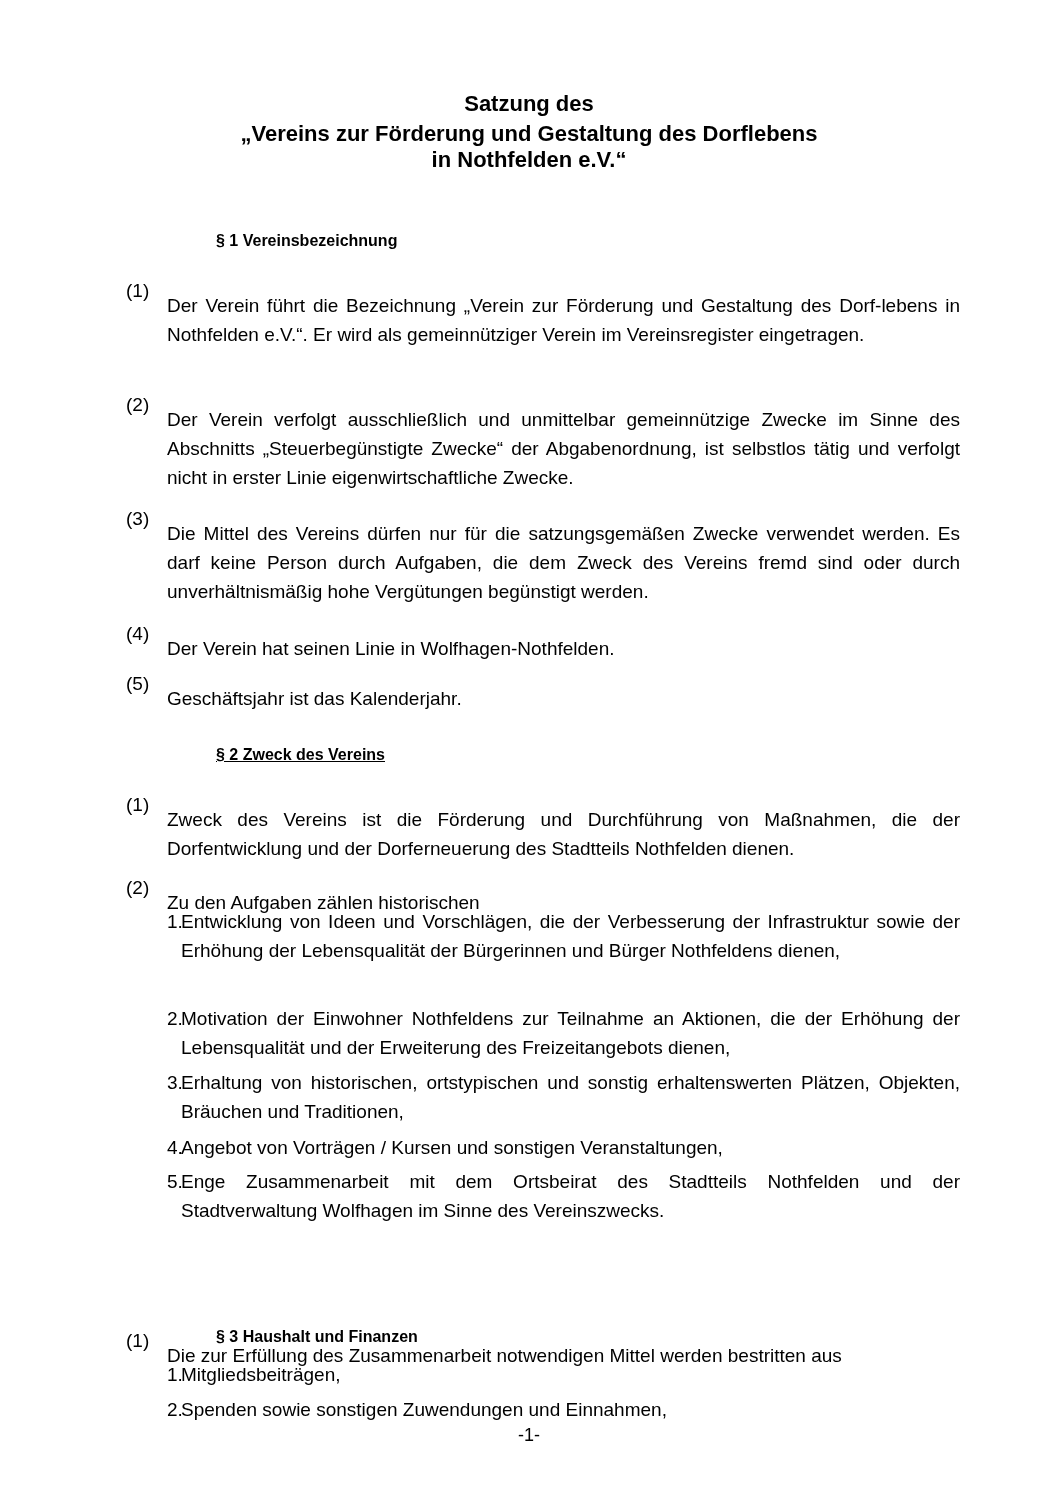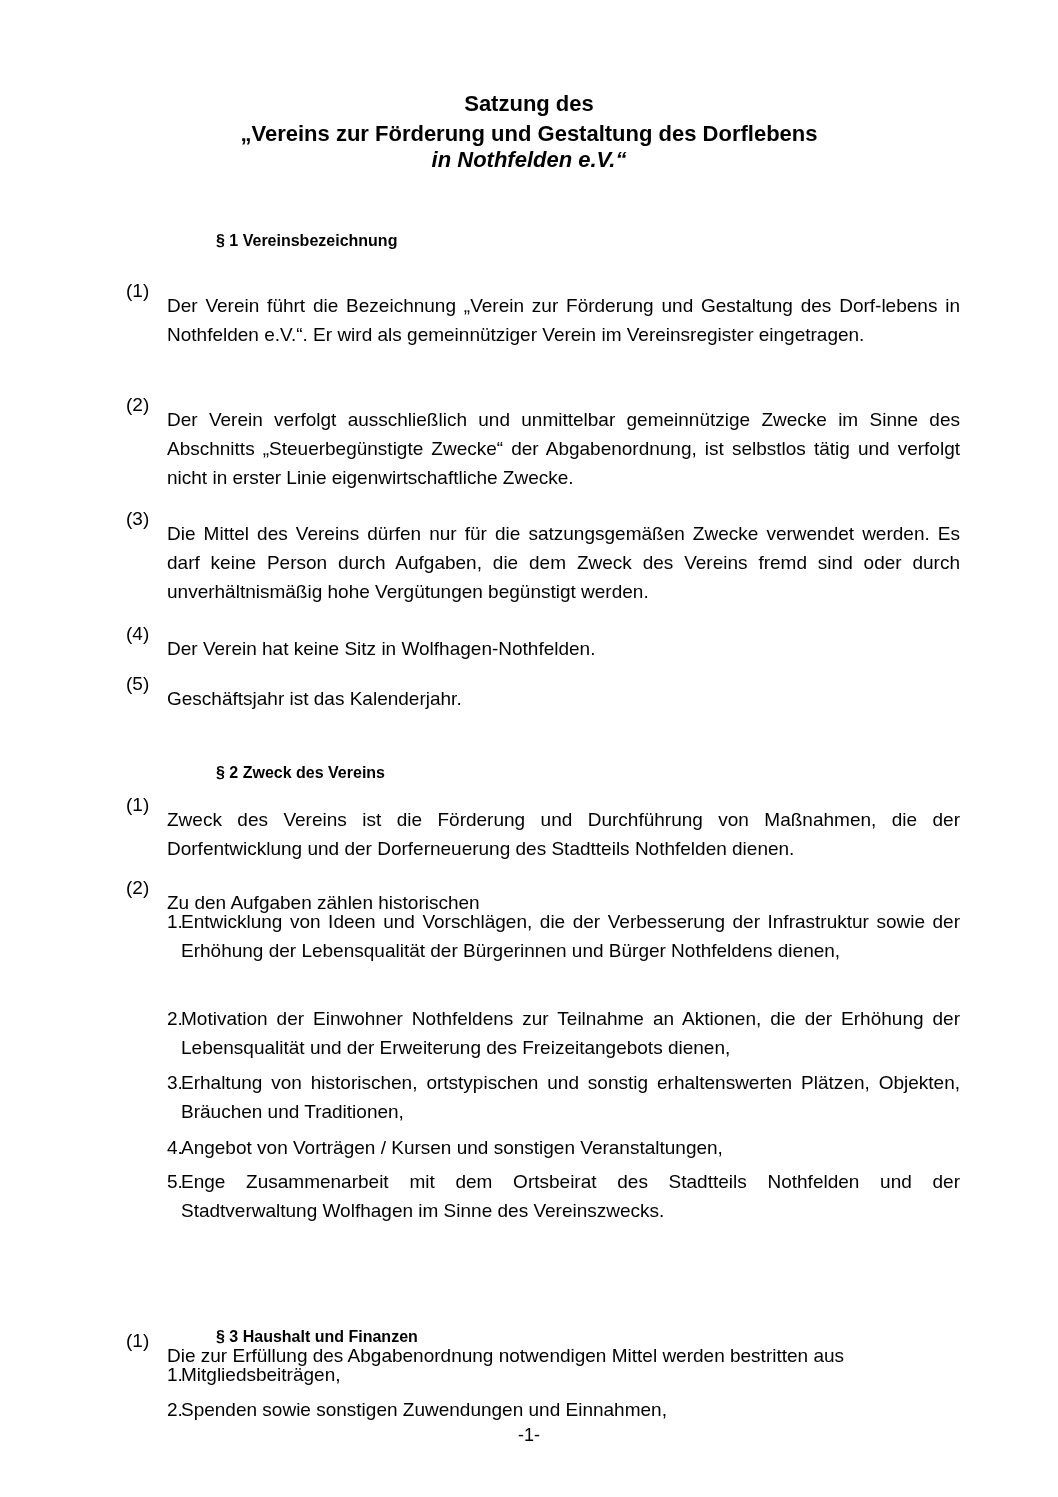--- a/index.html
+++ b/index.html
@@ -14,46 +14,46 @@
   .sub { position:absolute; left:167px; width:793px; font-size:19px; line-height:29px; }
   .sub .num { position:absolute; left:0; top:0; }
   .sub .txt { margin-left:14px; text-align:justify; text-align-last:left; }
   .pageno { position:absolute; left:0; width:1058px; text-align:center; font-size:18px; top:1457px; }
 </style>
 </head>
 <body>
 
 <div class="title" style="top:91px;">Satzung des</div>
 <div class="title" style="top:121px;">„Vereins zur Förderung und Gestaltung des Dorflebens</div>
-<div class="title" style="top:147px;font-style:italic;">in Nothfelden e.V.“</div>
+<div class="title" style="top:147px;">in Nothfelden e.V.“</div>
 
 <div class="heading" style="top:229px;">§ 1 Vereinsbezeichnung</div>
 
 <div class="para" style="top:276px;">
   <span class="num">(1)</span>
   <div class="txt">Der Verein führt die Bezeichnung „Verein zur Förderung und Gestaltung des Dorf-lebens in Nothfelden e.V.“. Er wird als gemeinnütziger Verein im Vereinsregister eingetragen.</div>
 </div>
 <div class="para" style="top:390px;">
   <span class="num">(2)</span>
   <div class="txt">Der Verein verfolgt ausschließlich und unmittelbar gemeinnützige Zwecke im Sinne des Abschnitts „Steuerbegünstigte Zwecke“ der Abgabenordnung, ist selbstlos tätig und verfolgt nicht in erster Linie eigenwirtschaftliche Zwecke.</div>
 </div>
 <div class="para" style="top:504px;">
   <span class="num">(3)</span>
   <div class="txt">Die Mittel des Vereins dürfen nur für die satzungsgemäßen Zwecke verwendet werden. Es darf keine Person durch Aufgaben, die dem Zweck des Vereins fremd sind oder durch unverhältnismäßig hohe Vergütungen begünstigt werden.</div>
 </div>
 <div class="para" style="top:619px;">
   <span class="num">(4)</span>
-  <div class="txt">Der Verein hat keine Sitz in Wolfhagen-Nothfelden.</div>
+  <div class="txt">Der Verein hat seinen Linie in Wolfhagen-Nothfelden.</div>
 </div>
 <div class="para" style="top:669px;">
   <span class="num">(5)</span>
   <div class="txt">Geschäftsjahr ist das Kalenderjahr.</div>
 </div>
 
-<div class="heading" style="top:761px;">§ 2 Zweck des Vereins</div>
+<div class="heading" style="top:743px;text-decoration:underline;">§ 2 Zweck des Vereins</div>
 
 <div class="para" style="top:790px;">
   <span class="num">(1)</span>
   <div class="txt">Zweck des Vereins ist die Förderung und Durchführung von Maßnahmen, die der Dorfentwicklung und der Dorferneuerung des Stadtteils Nothfelden dienen.</div>
 </div>
 <div class="para" style="top:873px;">
   <span class="num">(2)</span>
   <div class="txt">Zu den Aufgaben zählen historischen</div>
 </div>
 
@@ -75,21 +75,21 @@
 </div>
 <div class="sub" style="top:1167px;">
   <span class="num">5.</span>
   <div class="txt">Enge Zusammenarbeit mit dem Ortsbeirat des Stadtteils Nothfelden und der Stadtverwaltung Wolfhagen im Sinne des Vereinszwecks.</div>
 </div>
 
 <div class="heading" style="top:1325px;">§ 3 Haushalt und Finanzen</div>
 
 <div class="para" style="top:1326px;">
   <span class="num">(1)</span>
-  <div class="txt">Die zur Erfüllung des Abgabenordnung notwendigen Mittel werden bestritten aus</div>
+  <div class="txt">Die zur Erfüllung des Zusammenarbeit notwendigen Mittel werden bestritten aus</div>
 </div>
 <div class="sub" style="top:1360px;">
   <span class="num">1.</span>
   <div class="txt">Mitgliedsbeiträgen,</div>
 </div>
 <div class="sub" style="top:1395px;">
   <span class="num">2.</span>
   <div class="txt">Spenden sowie sonstigen Zuwendungen und Einnahmen,</div>
 </div>
 

